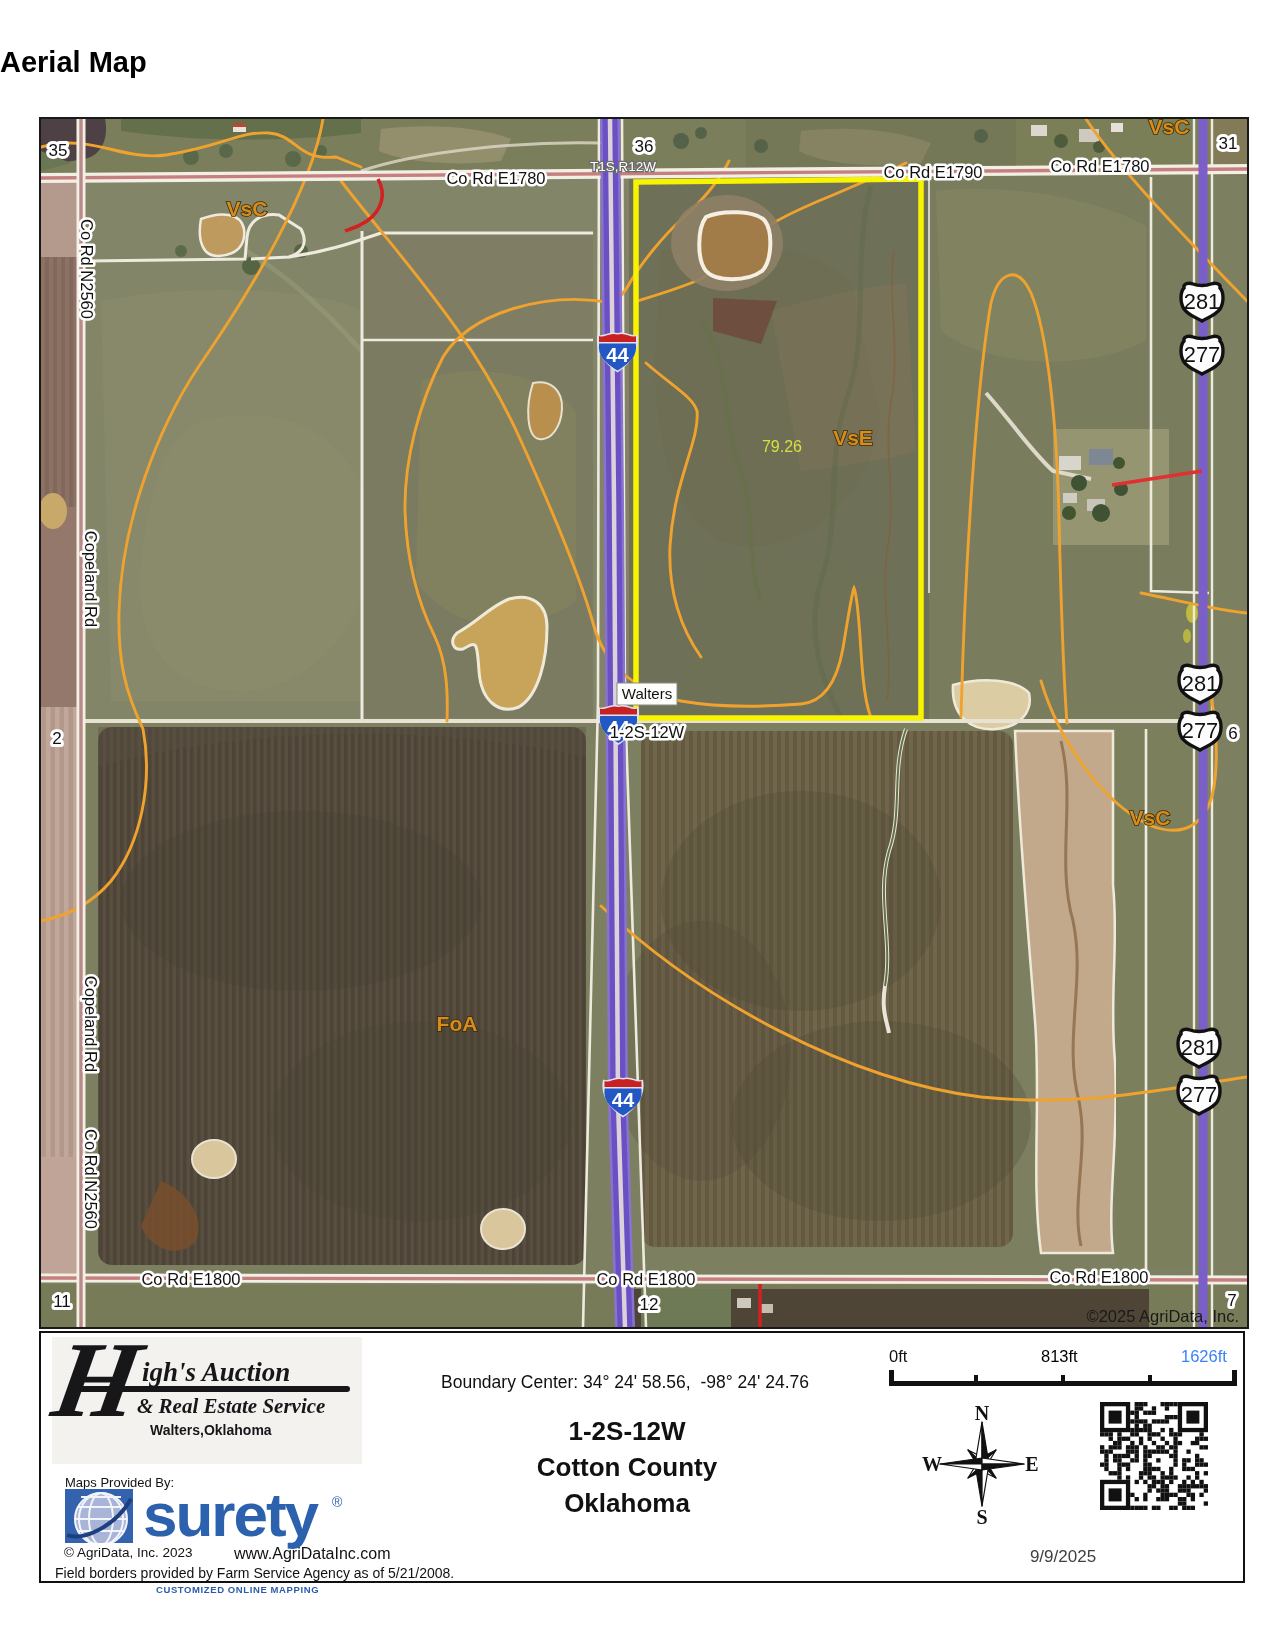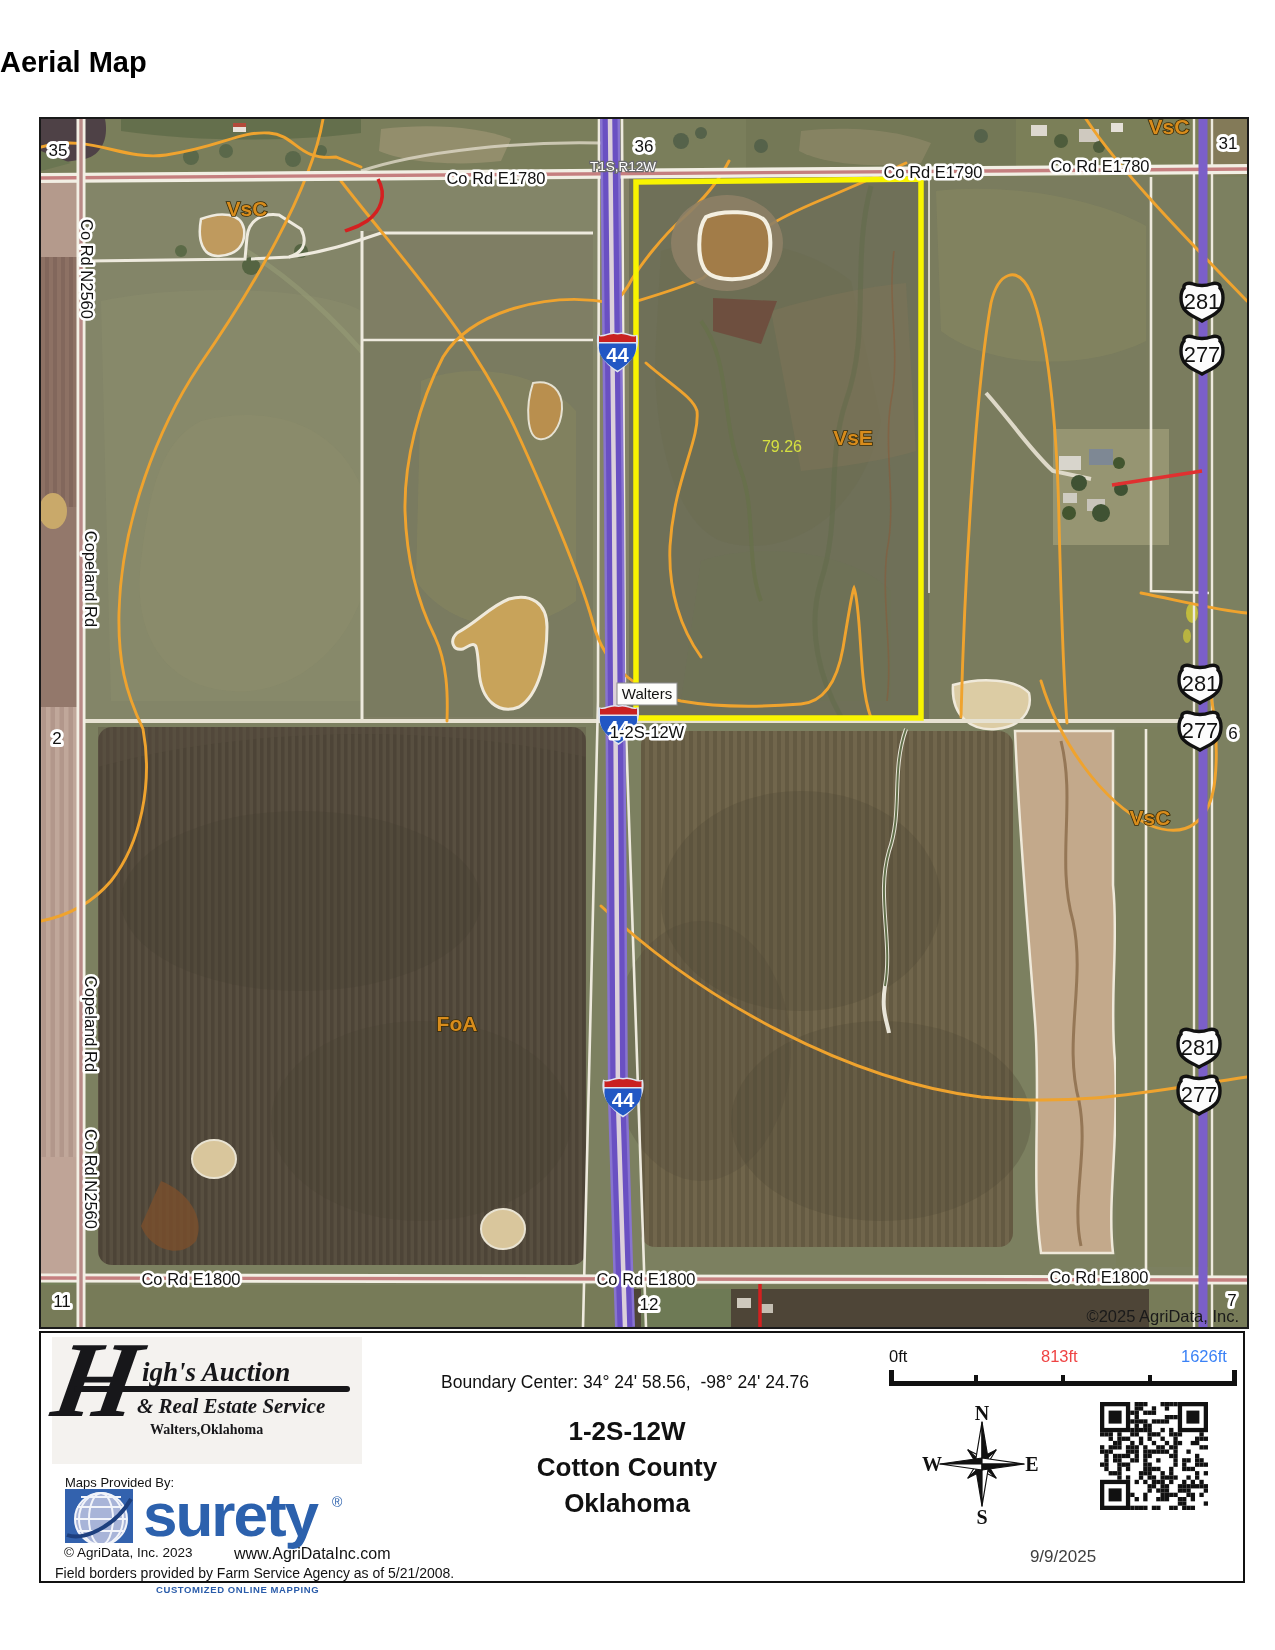--- a/index.html
+++ b/index.html
@@ -362,21 +362,21 @@
 <div class="abs" style="left:52px;top:1337px;width:310px;height:127px;background:#f4f2ef;"></div>
 
 <div class="abs" style="left:54px;top:1337px;width:90px;height:100px;font-family:'Liberation Serif',serif;font-style:italic;font-weight:bold;font-size:108px;color:#17171a;transform:skewX(-10deg);line-height:86px;">H</div>
 
 <div class="abs" style="left:130px;top:1357px;width:240px;font-family:'Liberation Serif',serif;font-style:italic;font-weight:bold;font-size:27px;color:#17171a;margin-left:12px;">igh's Auction</div>
 
 <div class="abs" style="left:74px;top:1386px;width:276px;height:6px;background:#17171a;border-radius:3px;"></div>
 
 <div class="abs" style="left:137px;top:1394px;width:240px;font-family:'Liberation Serif',serif;font-style:italic;font-weight:bold;font-size:21px;color:#17171a;">&amp; Real Estate Service</div>
 
-<div class="abs" style="left:150px;top:1422px;width:120px;font-family:Liberation Serif, serif;font-weight:bold;font-size:14px;color:#17171a;">Walters,Oklahoma</div>
+<div class="abs" style="left:150px;top:1422px;width:120px;font-family:Liberation Sans, sans-serif;font-weight:bold;font-size:14px;color:#17171a;">Walters,Oklahoma</div>
 
 <div class="abs" style="left:65px;top:1475px;font-size:13px;color:#111;">Maps Provided By:</div>
 
 <svg class="abs" style="left:65px;top:1489px;" width="68" height="54" viewBox="0 0 68 54">
 <rect width="68" height="54" fill="#3362ae"></rect>
 <circle cx="36" cy="30" r="26" fill="#a8b4d8"></circle>
 <g stroke="#f2f4fa" stroke-width="2" fill="none">
 <ellipse cx="36" cy="30" rx="26" ry="26"></ellipse>
 <ellipse cx="36" cy="30" rx="12" ry="26"></ellipse>
 <ellipse cx="36" cy="30" rx="22" ry="26"></ellipse>
@@ -395,21 +395,21 @@
 
 <div class="abs" style="left:234px;top:1545px;font-size:16px;color:#111;">www.AgriDataInc.com</div>
 
 <div class="abs" style="left:55px;top:1565px;font-size:14px;color:#111;">Field borders provided by Farm Service Agency as of 5/21/2008.</div>
 
 <div class="abs" style="left:441px;top:1346px;font-size:17.5px;color:#111;margin-top:26px;">Boundary Center: 34° 24' 58.56,&nbsp; -98° 24' 24.76</div>
 
 <div class="abs" style="left:427px;top:1413px;width:400px;text-align:center;font-size:26px;font-weight:bold;color:#111;line-height:36px;">1-2S-12W<br>Cotton County<br>Oklahoma</div>
 
 <div class="abs" style="left:889px;top:1347px;font-size:16.5px;color:#111;">0ft</div>
-<div class="abs" style="left:1041px;top:1347px;font-size:16.5px;color:#ef4444;">813ft</div>
+<div class="abs" style="left:1041px;top:1347px;font-size:16.5px;color:#000000;">813ft</div>
 <div class="abs" style="left:1181px;top:1347px;font-size:16.5px;color:#3b82f6;">1626ft</div>
 
 <svg class="abs" style="left:889px;top:1370px;" width="348" height="16" viewBox="0 0 348 16">
 <rect x="0" y="11" width="348" height="5" fill="#111"></rect>
 <rect x="0" y="0" width="5" height="16" fill="#111"></rect>
 <rect x="343" y="0" width="5" height="16" fill="#111"></rect>
 <rect x="85" y="5" width="4" height="11" fill="#111"></rect>
 <rect x="172" y="5" width="4" height="11" fill="#111"></rect>
 <rect x="259" y="5" width="4" height="11" fill="#111"></rect>
 </svg>

